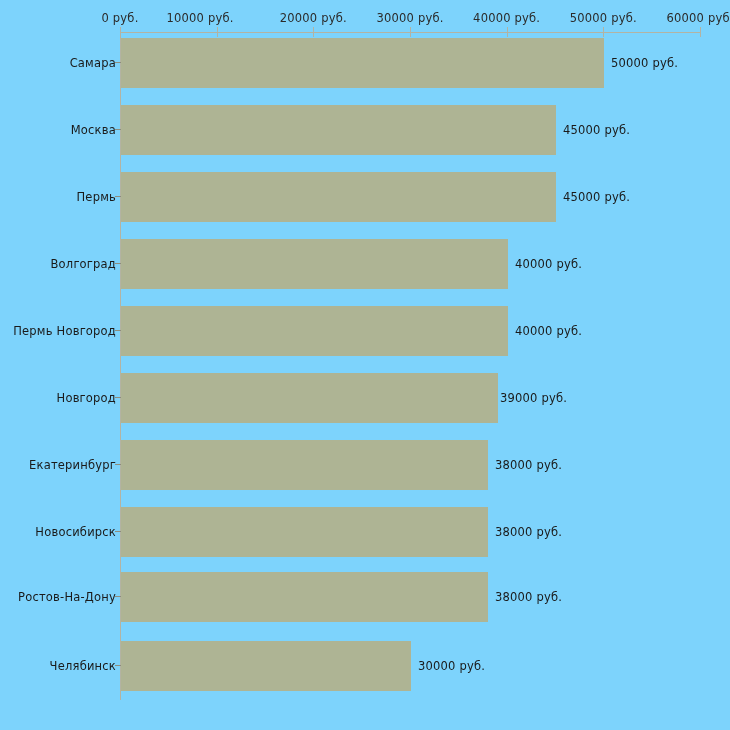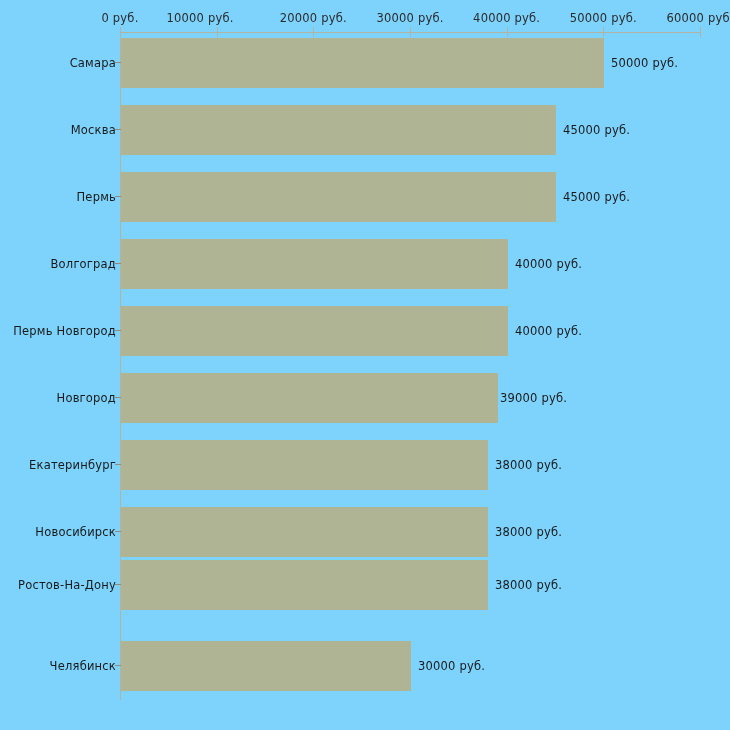--- a/index.html
+++ b/index.html
@@ -164,21 +164,21 @@
         <div class="cat-tick"></div>
         <div class="bar-rect" style="width: 367px; background: rgb(174, 180, 148);"></div>
         <div class="val-label" style="left: 495px;">38000 руб.</div>
       </div>
       <div class="bar-row" style="top: 507px; height: 50px;">
         <div class="cat-label">Новосибирск</div>
         <div class="cat-tick"></div>
         <div class="bar-rect" style="width: 367px; background: rgb(174, 180, 148);"></div>
         <div class="val-label" style="left: 495px;">38000 руб.</div>
       </div>
-      <div class="bar-row" style="top: 560px; height: 33px;">
+      <div class="bar-row" style="top: 572px; height: 33px;">
         <div class="cat-label">Ростов-На-Дону</div>
         <div class="cat-tick"></div>
         <div class="bar-rect" style="width: 367px; background: rgb(174, 180, 148);"></div>
         <div class="val-label" style="left: 495px;">38000 руб.</div>
       </div>
       <div class="bar-row" style="top: 641px; height: 50px;">
         <div class="cat-label">Челябинск</div>
         <div class="cat-tick"></div>
         <div class="bar-rect" style="width: 290px; background: rgb(174, 180, 148);"></div>
         <div class="val-label" style="left: 418px;">30000 руб.</div>

